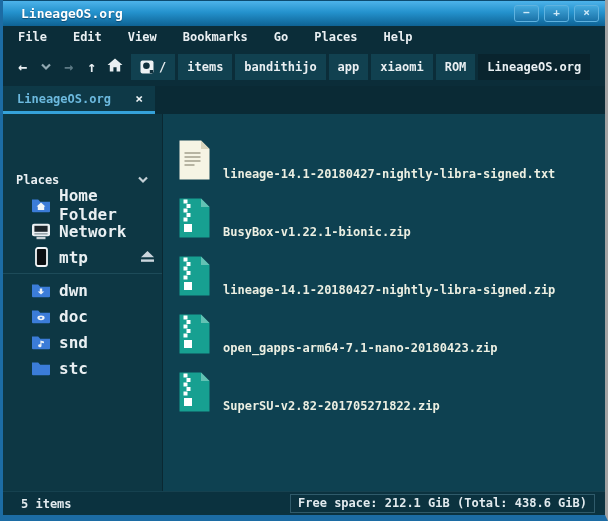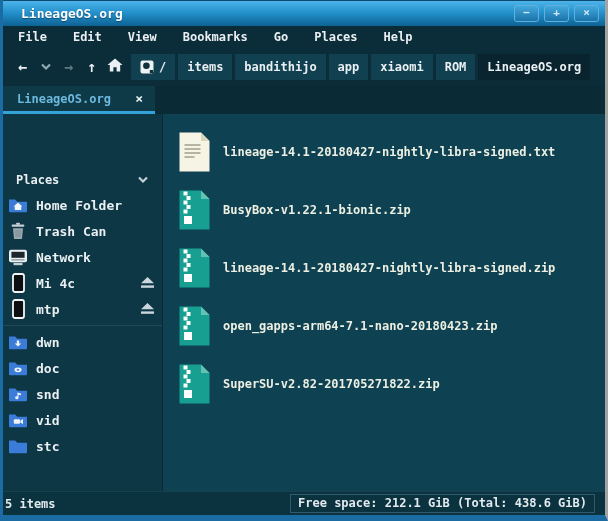--- a/index.html
+++ b/index.html
@@ -52,34 +52,34 @@
 
   
   .main { flex:1 1 auto; min-height:0; display:flex; }
 
   .sidebar {
     width:160px; flex:0 0 160px; background:#0d3744; border-right:1px solid #0a2832;
     padding-top:7px; display:flex; flex-direction:column;
   }
   .side-header { height:24px; display:flex; align-items:center; padding:0 13px; font-size:12px;margin-top:47px; }
   .side-header svg { margin-left:auto; }
-  .side-item { height:26px; display:flex; align-items:center; padding-left:4px; font-size:13px; }
+  .side-item { height:26px; display:flex; align-items:center; padding-left:27px; font-size:16px; }
   .side-item .icn { width:22px; display:flex; justify-content:center; margin-right:7px; flex:0 0 22px; }
   .side-item .eject { margin-left:auto; margin-right:7px; display:flex; }
   .side-sep { height:1px; background:#1d4b59; margin:3px 0; }
 
   .filearea { flex:1 1 auto; background:#0e4151; padding:9px 0 0 15px; }
-  .file-row { height:58px; display:flex; align-items:center; }
+  .file-row { height:58px; display:flex; align-items:flex-end; }
   .file-icon { width:33px; height:42px; flex:0 0 33px; margin-right:12px; }
   .file-name { font-size:12px; color:#ecefe2; }
 
   
   .statusbar {
     height:24px; flex:0 0 24px; background:#0b323f; border-top:1px solid #16414f;
-    display:flex; align-items:center; padding:0 10px 0 2px;text-align:center;
+    display:flex; align-items:center; padding:0 10px 0 18px;text-align:center;
   }
   .status-left { font-size:12px; color:#e2eaee; }
   .status-right { margin-left:auto; font-size:12px; color:#e2eaee; border:1px solid #305b6b; padding:1px 7px 2px 7px; }
 </style>
 </head>
 <body>
 
 <div class="window">
 
   <div class="titlebar">
@@ -152,58 +152,33 @@
         <span class="icn">
           <svg width="20" height="16" viewBox="0 0 20 16">
               <path d="M1 2.6 h6.2 l2 2.2 H19 v9.4 q0 1-1 1 H2 q-1 0-1-1 z" fill="#3b7cd8"></path>
               <path d="M10 5.6 l4.4 3.9 h-1.2 v3.6 H6.8 V9.5 H5.6 Z" fill="#f2f6f8"></path>
             </svg>
         </span>
         <span class="lbl">Home Folder</span>
       </div>
 
 
-      <div class="side-item">
-        <span class="icn">
-          <svg width="16" height="18" viewBox="0 0 16 18">
-              <rect x="6" y="0.8" width="4" height="2" rx="1" fill="#c5ced4"></rect>
-              <rect x="1.6" y="2.6" width="12.8" height="2.2" rx="1.1" fill="#c5ced4"></rect>
-              <path d="M3 6.2 h10 l-1 10.8 h-8 z" fill="#9aa7af"></path>
-              <path d="M6 8 v7 M8 8 v7 M10 8 v7" stroke="#7c8a93" stroke-width="1"></path>
-            </svg>
-        </span>
-        <span class="lbl">Trash Can</span>
-      </div>
 
       <div class="side-item">
         <span class="icn">
           <svg width="20" height="17" viewBox="0 0 20 17">
               <rect x="1" y="0.8" width="18" height="12.4" rx="2" fill="#eaeff2"></rect>
               <rect x="3.4" y="2.8" width="13.2" height="6" fill="#1d262c"></rect>
               <rect x="3.4" y="10" width="13.2" height="1.6" fill="#99a6ad"></rect>
               <rect x="5.5" y="13.8" width="9" height="2.4" fill="#c7d0d5"></rect>
             </svg>
         </span>
         <span class="lbl">Network</span>
       </div>
 
-      <div class="side-item">
-        <span class="icn">
-          <svg width="13" height="20" viewBox="0 0 13 20">
-              <rect x="1" y="1" width="11" height="18" rx="2" fill="#0b0f12" stroke="#f1f5f7" stroke-width="1.8"></rect>
-            </svg>
-        </span>
-        <span class="lbl">Mi 4c</span>
-        <span class="eject">
-          <svg width="15" height="12" viewBox="0 0 15 12">
-              <path d="M7.5 0 L14 6.2 H1 Z" fill="#cbd6dd"></path>
-              <rect x="1" y="8.4" width="13" height="2.4" fill="#cbd6dd"></rect>
-            </svg>
-        </span>
-      </div>
 
       <div class="side-item">
         <span class="icn">
           <svg width="13" height="20" viewBox="0 0 13 20">
               <rect x="1" y="1" width="11" height="18" rx="2" fill="#0b0f12" stroke="#f1f5f7" stroke-width="1.8"></rect>
             </svg>
         </span>
         <span class="lbl">mtp</span>
         <span class="eject">
           <svg width="15" height="12" viewBox="0 0 15 12">
@@ -240,30 +215,20 @@
         <span class="icn">
           <svg width="20" height="16" viewBox="0 0 20 16">
               <path d="M1 2.6 h6.2 l2 2.2 H19 v9.4 q0 1-1 1 H2 q-1 0-1-1 z" fill="#3b7cd8"></path>
               <path d="M9.4 6.6 l3.6 0.9 v1.8 l-2.5 -0.6 v3 a1.7 1.5 0 1 1 -1.1 -1.4 z" fill="#eef3f6"></path>
             </svg>
         </span>
         <span class="lbl">snd</span>
       </div>
 
 
-      <div class="side-item">
-        <span class="icn">
-          <svg width="20" height="16" viewBox="0 0 20 16">
-              <path d="M1 2.6 h6.2 l2 2.2 H19 v9.4 q0 1-1 1 H2 q-1 0-1-1 z" fill="#3b7cd8"></path>
-              <rect x="5.8" y="7.2" width="6.2" height="4.6" rx="1" fill="#eef3f6"></rect>
-              <path d="M12.4 8.4 l2.6-1.3 v5 l-2.6-1.3 z" fill="#eef3f6"></path>
-            </svg>
-        </span>
-        <span class="lbl">vid</span>
-      </div>
 
 
       <div class="side-item">
         <span class="icn">
           <svg width="20" height="16" viewBox="0 0 20 16">
               <path d="M1 2.6 h6.2 l2 2.2 H19 v9.4 q0 1-1 1 H2 q-1 0-1-1 z" fill="#3b7cd8"></path>
             </svg>
         </span>
         <span class="lbl">stc</span>
       </div>

